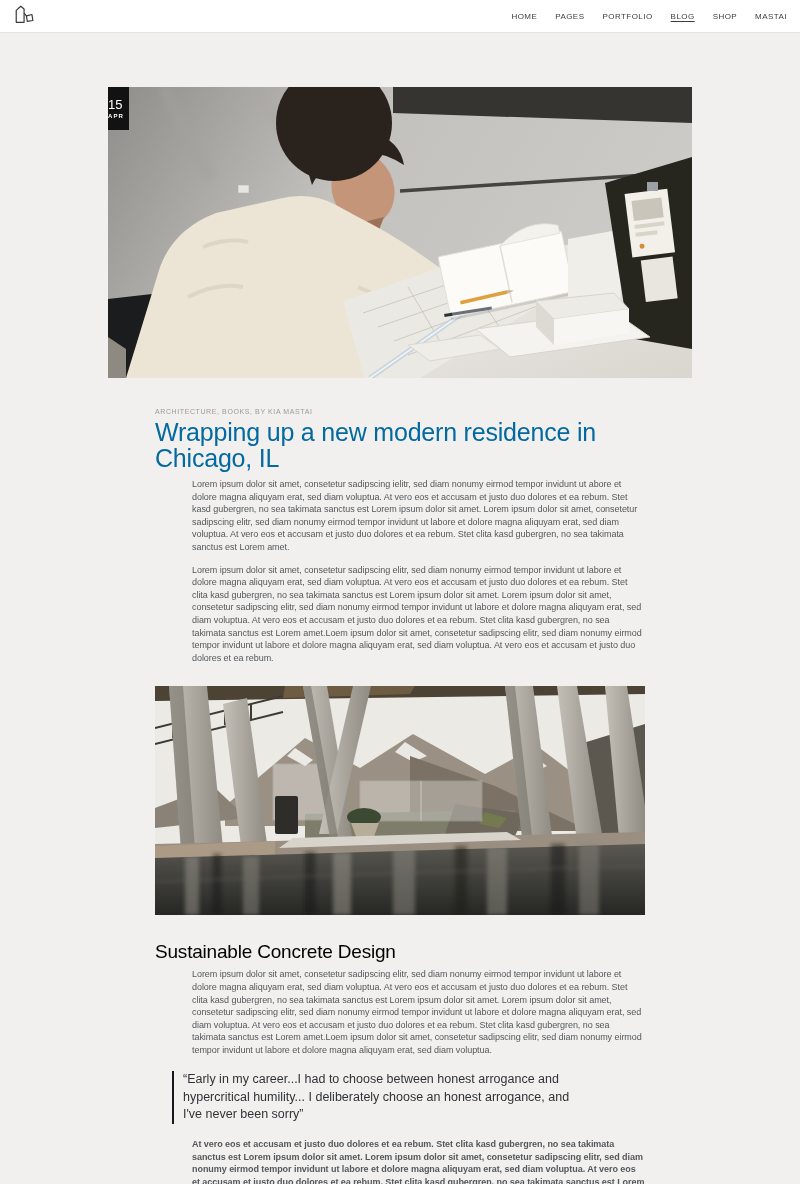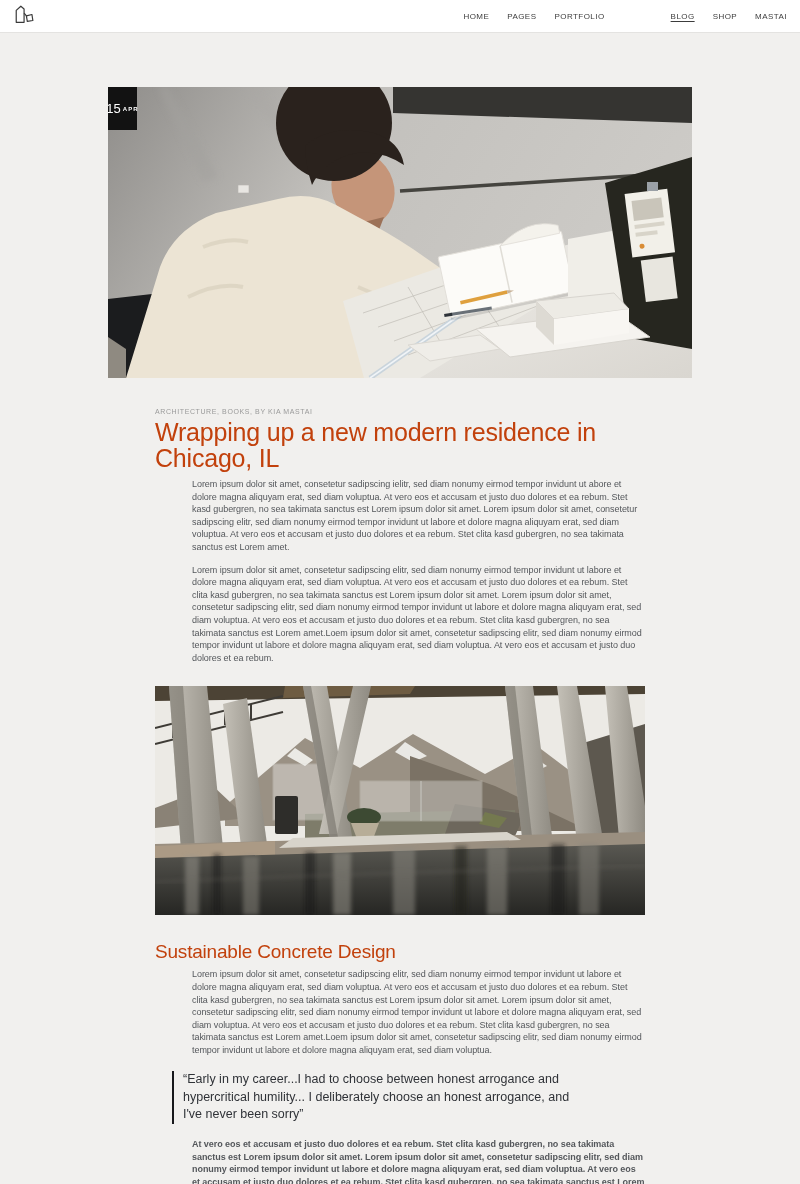--- a/index.html
+++ b/index.html
@@ -6,40 +6,40 @@
   html,body { width:800px; }
   body { font-family:"Liberation Sans", sans-serif; background:#f1f0ee; }
   .page { position:relative; width:800px; height:1184px; overflow:hidden; background:#f1f0ee; }
 
   
   .header { position:relative; height:33px; background:#ffffff; border-bottom:1px solid #e4e3e1;
             display:flex; align-items:center; justify-content:space-between; padding:0 13px; }
   .logo { display:flex; align-items:center; }
   .nav { display:flex; align-items:center; gap:18px; }
   .nav-link { font-size:8px; letter-spacing:.45px; color:#3c3c3c; font-weight:500; cursor:pointer; text-decoration:none; }
-  .nav-link.active { text-decoration:underline; text-underline-offset:2px;margin-left:48px; }
+  .nav-link.active { text-decoration:underline; text-underline-offset:2px; }
 
   
   .hero { position:relative; width:584px; height:291px; margin:54px 0 0 108px; overflow:hidden; background:#b9b7b4; }
   .hero svg, .figure svg { display:block; }
-  .date-badge { position:absolute; left:0; top:0; width:29px; height:43px; background:#121212; color:#ffffff;
-                display:flex; align-items:center; justify-content:center; gap:2px; z-index:5; }
+  .date-badge { position:absolute; left:0; top:0; width:21px; height:43px; background:#121212; color:#ffffff;
+                display:flex; flex-direction:column; align-items:flex-start; justify-content:center; gap:2px; z-index:5; }
   .date-day { font-size:13px; font-weight:500; line-height:1; }
   .date-month { font-size:6px; letter-spacing:1.1px; font-weight:600; }
 
   
   .article { width:490px; margin:0 0 0 155px; }
   .category { margin-top:30px; font-size:7px; letter-spacing:.6px; color:#9a9a9a; font-weight:500; }
-  .post-title { margin-top:4px; font-size:25px; line-height:1.04; font-weight:500; color:#c2410c; letter-spacing:-0.2px; }
+  .post-title { margin-top:4px; font-size:25px; line-height:1.04; font-weight:500; color:#0369a1; letter-spacing:-0.2px; }
   .body-text { margin-top:10px; font-size:9px; line-height:1.4; letter-spacing:-0.05px; color:#54575b;margin-left:37px; }
   .body-text.first { margin-top:7px; }
   .figure { margin-top:22px; width:490px; overflow:hidden; }
   .figure.pool { height:229px; }
   .figure.office { height:120px; margin-top:20px; }
-  .section-heading { margin-top:26px; font-size:19px; font-weight:500; color:#c2410c; letter-spacing:-0.2px; }
+  .section-heading { margin-top:26px; font-size:19px; font-weight:500; color:#000000; letter-spacing:-0.2px; }
   .section-heading + .body-text { margin-top:5px; }
   .quote { margin:15px 0 0 17px; max-width:402px; border-left:2px solid #17181b; padding-left:9px;
            font-size:12.5px; line-height:1.4; font-weight:500; color:#2f3237; }
   .after-quote { margin-top:14px;font-weight:bold; }
 </style>
 </head>
 <body>
 
 <div class="page">
 

